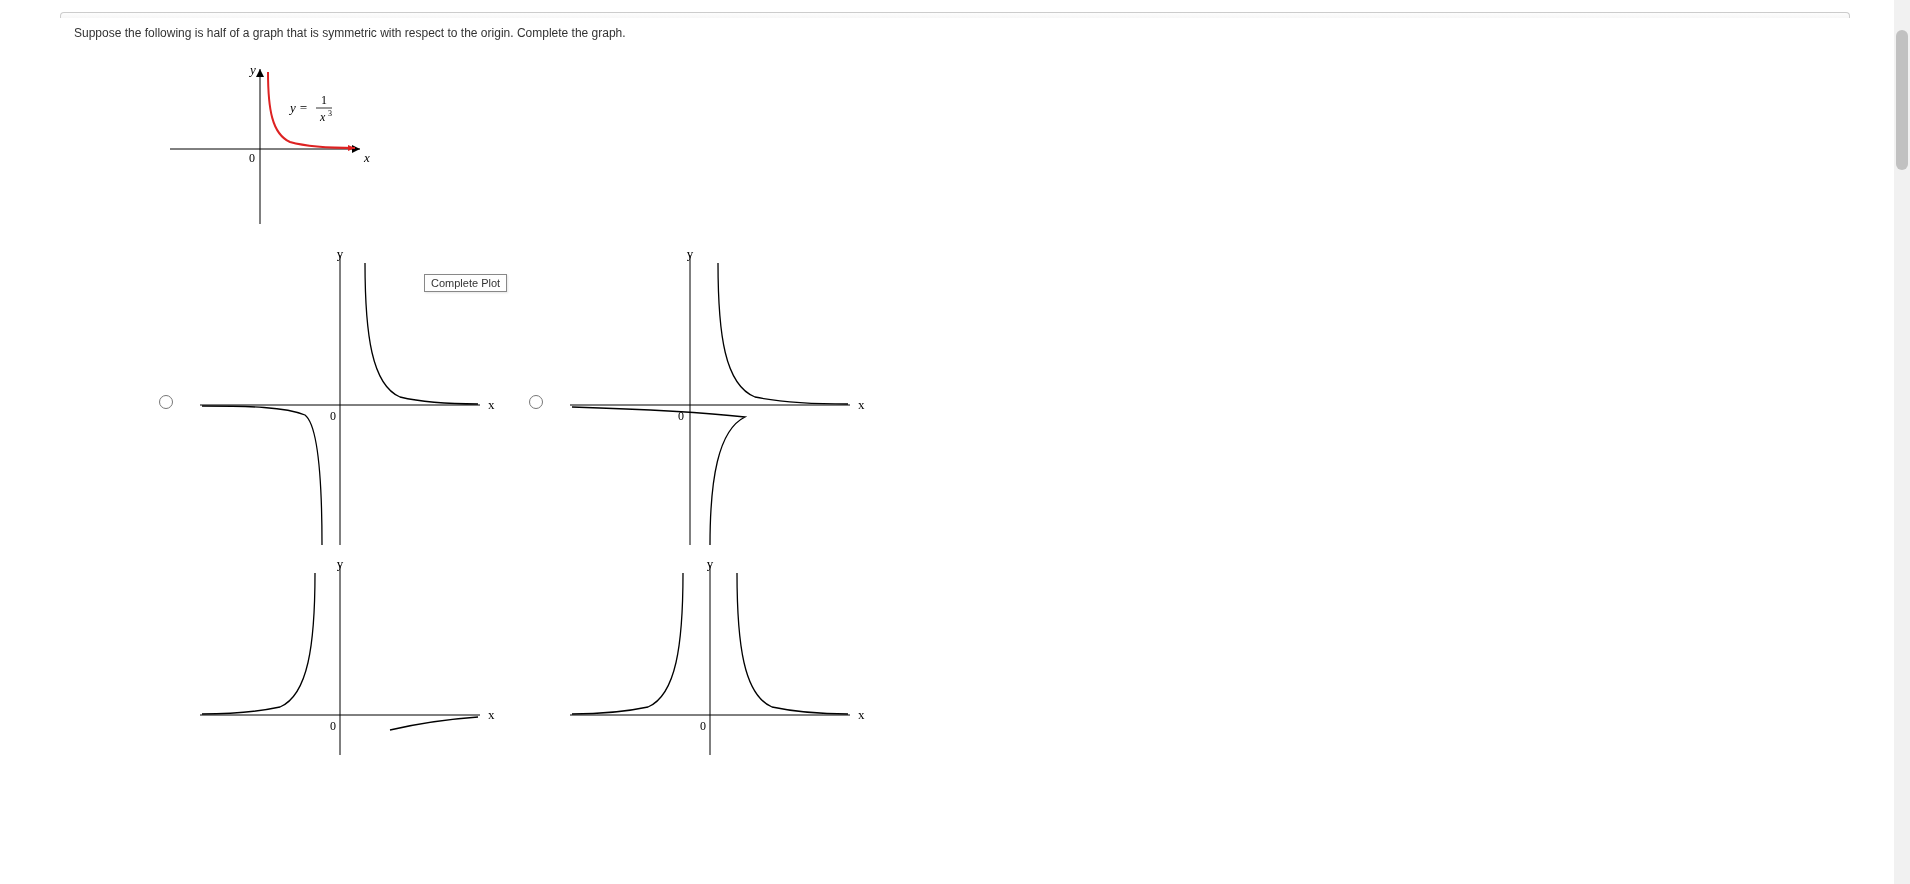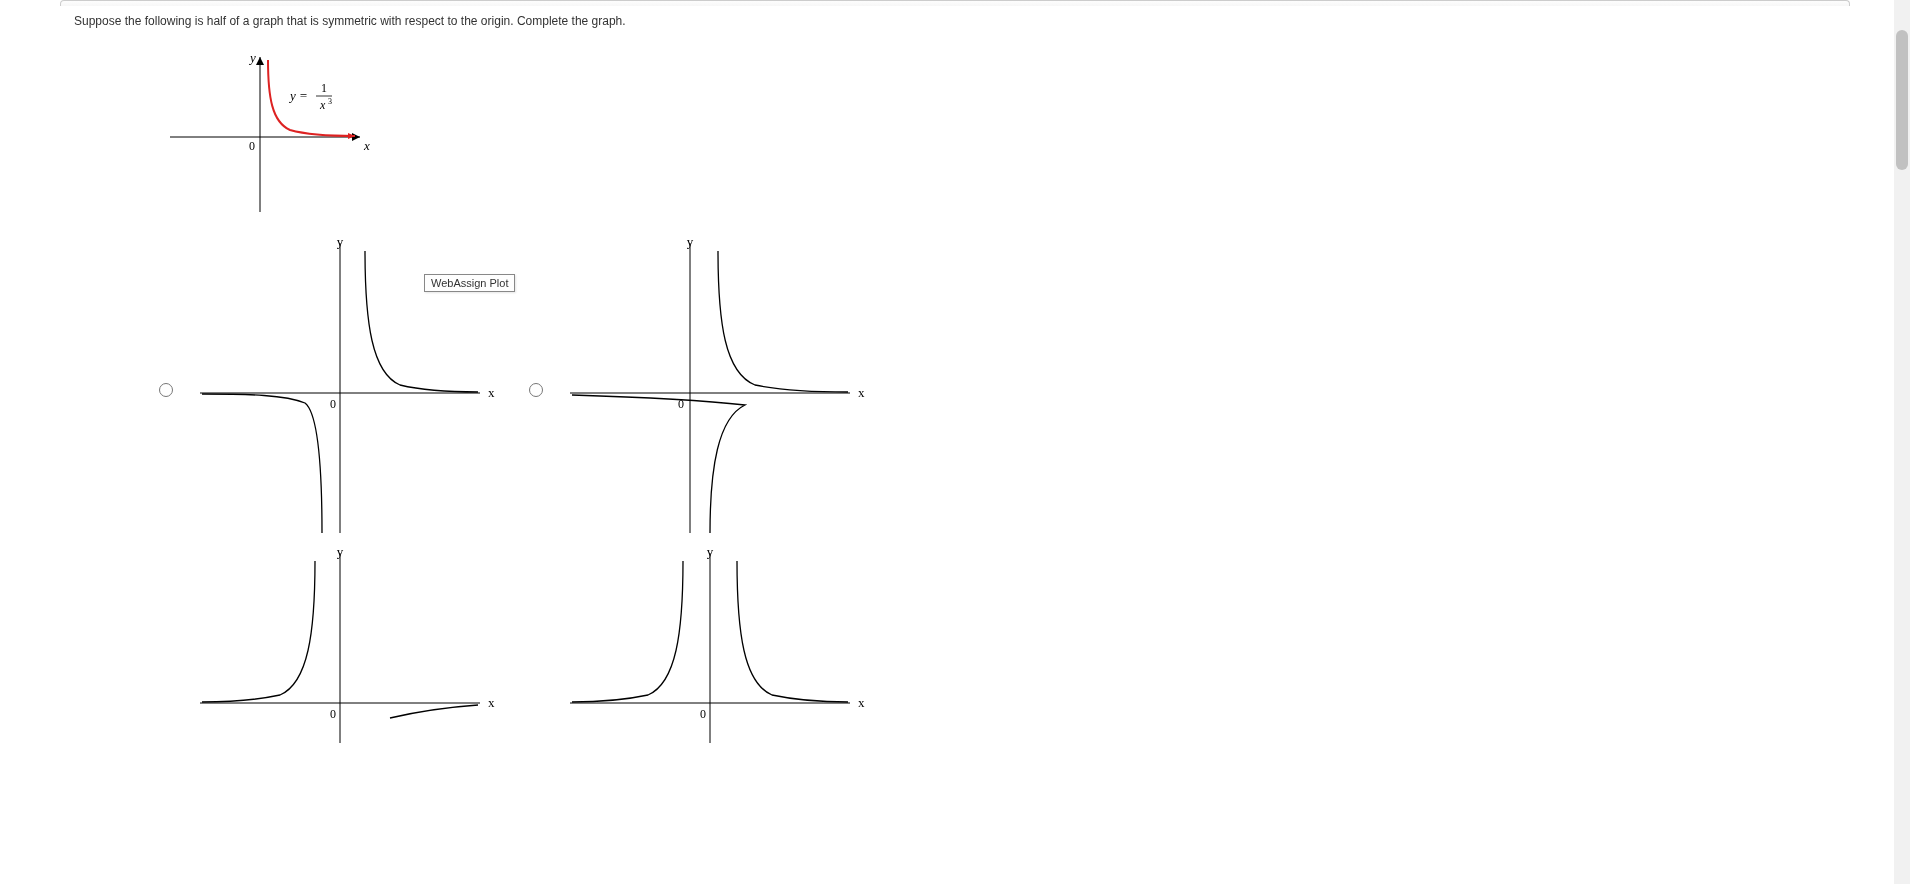--- a/index.html
+++ b/index.html
@@ -4,21 +4,21 @@
 <style>
   * { box-sizing: border-box; }
   body {
     margin: 0;
     font-family: Verdana, Arial, sans-serif;
     font-size: 12px;
     color: #333;
     background: #fff;
   }
   .page-wrap {
-    padding: 0 60px 40px 60px;
+    padding: 12px 60px 40px 60px;
   }
   .top-border {
     height: 6px;
     border-top: 1px solid #ccc;
     border-left: 1px solid #ccc;
     border-right: 1px solid #ccc;
     border-top-left-radius: 4px;
     border-top-right-radius: 4px;
     margin-bottom: 4px;
     background: linear-gradient(#fdfdfd,#f7f7f7);
@@ -111,21 +111,21 @@
       <text x="174" y="50" font-family="Georgia, 'Times New Roman', serif" font-size="12" text-anchor="middle">1</text>
       <line x1="166" y1="54" x2="182" y2="54" stroke="#000" stroke-width="0.8"></line>
       <text x="170" y="67" font-family="Georgia, 'Times New Roman', serif" font-style="italic" font-size="12">x</text>
       <text x="178" y="62" font-family="Georgia, 'Times New Roman', serif" font-size="8">3</text>
 
       <path d="M 118 18 C 118 55, 122 80, 140 88 C 158 93, 185 94, 205 94" stroke="#d22" stroke-width="2" fill="none"></path>
       <polygon points="205,94 198,91 198,97" fill="#d22"></polygon>
     </svg>
   </div>
 
-  <div class="tooltip-box" style="left:424px; top:274px;">WebAssign Plot</div>
+  <div class="tooltip-box" style="left:424px; top:274px;">Complete Plot</div>
 
   <div class="answers-grid">
 
     <div class="radio-cell">
       <input type="radio" name="ans" style="">
     </div>
     <div class="plot-cell">
       <svg width="310" height="310" viewBox="0 0 310 310">
         <line x1="10" y1="160" x2="290" y2="160" stroke="#000" stroke-width="1"></line>
         <line x1="150" y1="10" x2="150" y2="300" stroke="#000" stroke-width="1"></line>

